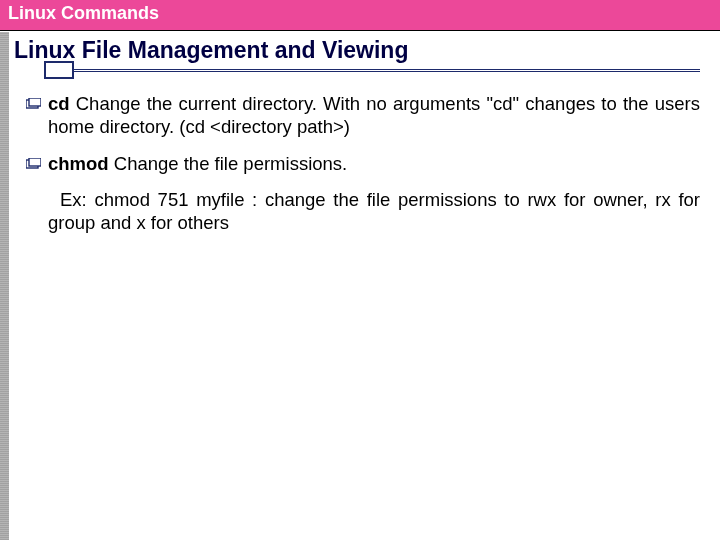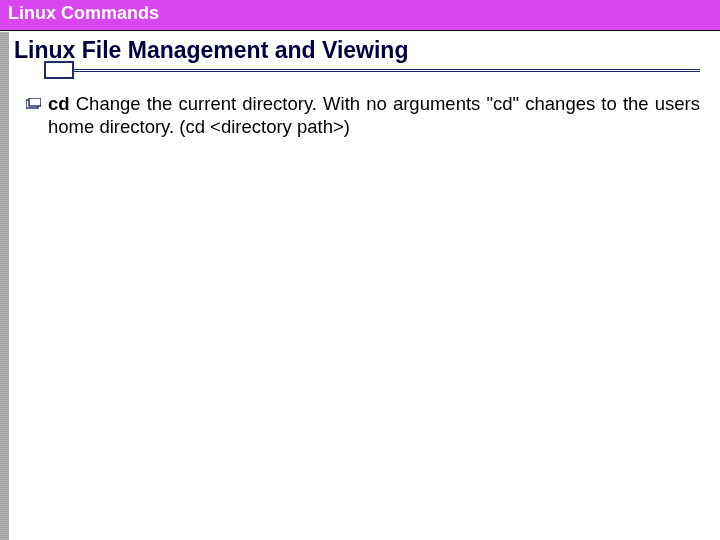--- a/index.html
+++ b/index.html
@@ -5,21 +5,21 @@
   html, body {
     margin: 0;
     padding: 0;
     width: 720px;
     height: 540px;
     font-family: Arial, Helvetica, sans-serif;
     background: #fff;
     overflow: hidden;
   }
   .header-bar {
-    background: #d946ef;
+    background: #ec4899;
     color: #fff;
     font-weight: bold;
     font-size: 18px;
     padding: 3px 8px 6px 8px;
     border-bottom: 1px solid #000;
   }
   .slide-body {
     padding: 6px 14px 0 14px;
     position: relative;
   }
@@ -127,16 +127,28 @@
         <svg width="15" height="12" viewBox="0 0 15 12">
           <rect x="0" y="2" width="12" height="8" fill="none" stroke="#1d2a6b" stroke-width="1.4"></rect>
           <rect x="3" y="0" width="12" height="8" fill="#fff" stroke="#1d2a6b" stroke-width="1.4"></rect>
         </svg>
       </span>
       <div class="item-text">
         <span class="cmd">cd</span><span> Change the current directory. With no arguments "cd" changes to the users home directory. (cd &lt;directory path&gt;)</span>
       </div>
     </div>
 
+    <div class="item">
+      <span class="bullet">
+        <svg width="15" height="12" viewBox="0 0 15 12">
+          <rect x="0" y="2" width="12" height="8" fill="none" stroke="#1d2a6b" stroke-width="1.4"></rect>
+          <rect x="3" y="0" width="12" height="8" fill="#fff" stroke="#1d2a6b" stroke-width="1.4"></rect>
+        </svg>
+      </span>
+      <div class="item-text">
+        <span class="cmd">chmod</span><span> Change the file permissions.</span>
+      </div>
+    </div>
 
+    <div class="sub">Ex: chmod 751 myfile : change the file permissions to rwx for owner, rx for group and x for others</div>
 
   </div>
 </div>
 
 </body></html>

